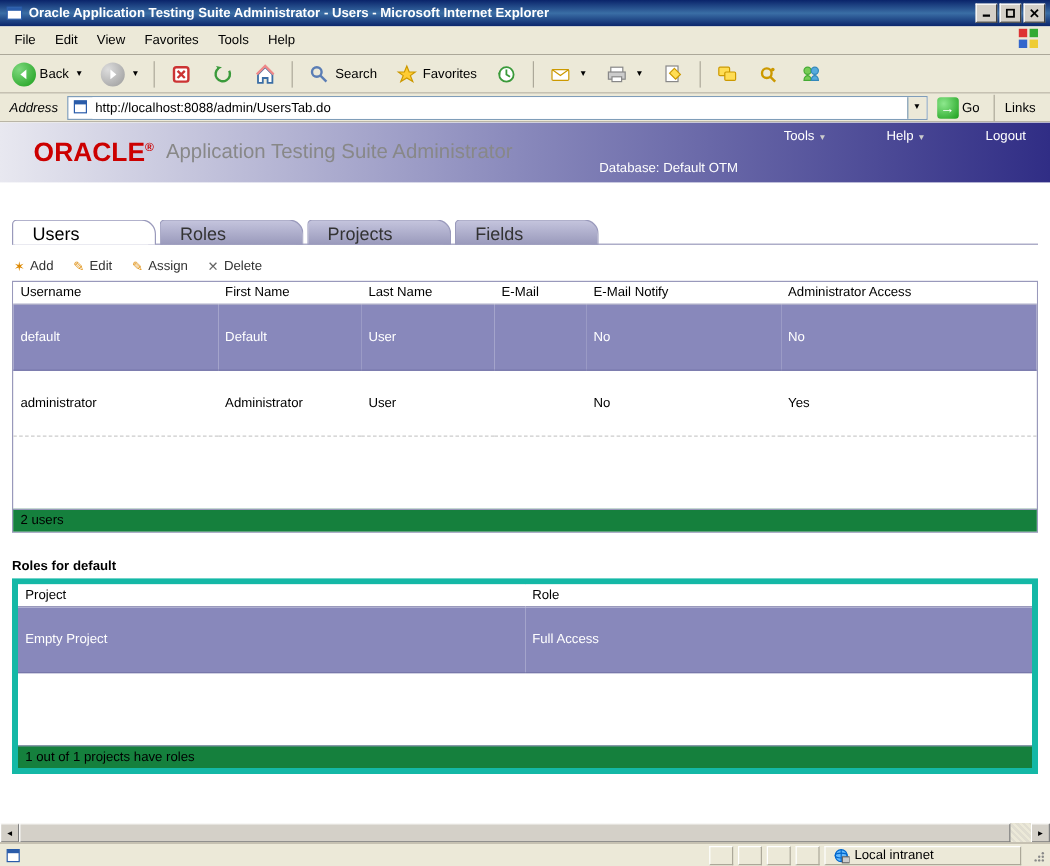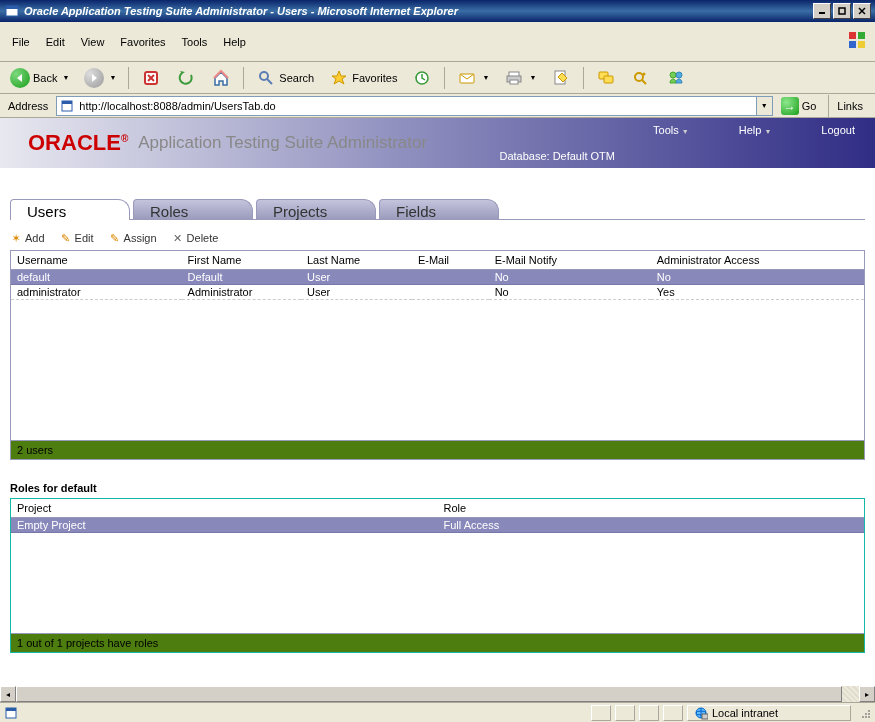--- a/index.html
+++ b/index.html
@@ -1,43 +1,43 @@
 <!DOCTYPE html>
 <html><head>
 <meta charset="utf-8">
 <style>
   * { box-sizing: border-box; margin: 0; padding: 0; }
   body { font-family: Tahoma, Verdana, sans-serif; font-size: 11px; background: #fff; overflow: hidden; width: 875px; height: 722px; }
   
   
   .titlebar { height: 22px; background: linear-gradient(to bottom, #0a246a 0%, #3a6ea5 50%, #0a246a 100%); color: #fff; display: flex; align-items: center; padding: 0 4px; }
   .titlebar-icon { width: 16px; height: 16px; margin-right: 4px; display: inline-flex; align-items: center; justify-content: center; }
-  .titlebar-text { flex: 1; font-size: 11px; font-weight: bold; font-style: italic; }
+  .titlebar-text { flex: 1; font-size: 11px; font-weight: bold; }
   .titlebar-buttons { display: flex; gap: 2px; }
   .titlebar-btn { width: 18px; height: 16px; background: #d4d0c8; border: 1px solid #fff; border-right-color: #404040; border-bottom-color: #404040; display: flex; align-items: center; justify-content: center; font-family: "Marlett", monospace; font-size: 10px; color: #000; cursor: pointer; }
   
   
-  .menubar { height: 40px; background: #ece9d8; border-bottom: 1px solid #aca899; display: flex; align-items: center; padding: 0 4px; }
+  .menubar { height: 24px; background: #ece9d8; border-bottom: 1px solid #aca899; display: flex; align-items: center; padding: 0 4px; }
   .menuitem { padding: 3px 8px; cursor: pointer; }
   .winflag { width: 24px; height: 24px; margin-left: auto; }
 
   
   .toolbar { height: 32px; background: #ece9d8; border-bottom: 1px solid #aca899; display: flex; align-items: center; padding: 2px 4px; gap: 3px; }
   .tb-btn { display: inline-flex; align-items: center; padding: 2px 5px; height: 26px; border: 1px solid transparent; border-radius: 3px; cursor: pointer; gap: 3px; }
   .tb-icon { width: 20px; height: 20px; display: inline-flex; align-items: center; justify-content: center; }
   .tb-sep { width: 1px; height: 22px; background: #aca899; margin: 0 3px; }
   .icon-circle { width: 20px; height: 20px; border-radius: 50%; display: inline-flex; align-items: center; justify-content: center; font-weight: bold; font-size: 13px; color: #fff; }
   .green-circle { background: radial-gradient(circle at 30% 30%, #7dd87d, #1a9e1a); }
   .gray-circle { background: radial-gradient(circle at 30% 30%, #ddd, #999); }
   .dropdown-arrow { font-size: 7px; color: #000; margin-left: 2px; }
 
   
   .addressbar { height: 24px; background: #ece9d8; border-bottom: 1px solid #aca899; display: flex; align-items: center; padding: 2px 4px; gap: 4px; }
-  .addr-label { padding: 0 4px; }
-  .addr-input-wrap { flex: 1; display: flex; align-items: center; height: 20px; background: #fff; border: 1px solid #7f9db9; }
+  .addr-label { padding: 0 4px; font-style: italic; }
+  .addr-input-wrap { flex: 1; display: flex; height: 20px; background: #fff; border: 1px solid #7f9db9; }
   .addr-icon { width: 16px; height: 16px; margin: 0 2px; display: inline-flex; align-items: center; justify-content: center; }
   .addr-input { flex: 1; border: none; outline: none; font-size: 11px; padding: 0 2px; height: 18px; }
   .addr-drop { width: 16px; display: flex; align-items: center; justify-content: center; border-left: 1px solid #7f9db9; height: 18px; background: #ece9d8; cursor: pointer; }
   .go-btn { display: flex; align-items: center; gap: 3px; padding: 0 4px; cursor: pointer; }
   .go-icon { width: 18px; height: 18px; background: radial-gradient(circle at 30% 30%, #8de88d, #1a9e1a); border-radius: 3px; display: flex; align-items: center; justify-content: center; color: #fff; font-weight: bold; font-size: 12px; }
   .links-btn { padding: 0 8px; border-left: 1px solid #aca899; margin-left: 4px; height: 22px; display: flex; align-items: center; cursor: pointer; }
 
   
   .content { background: #fff; height: 636px; overflow: auto; position: relative; }
   
@@ -59,29 +59,29 @@
   .tab.active { background: #fff; color: #000; font-weight: normal; }
 
   
   .action-bar { padding: 6px 0; display: flex; gap: 15px; align-items: center; margin-top: 6px; }
   .action-link { display: inline-flex; align-items: center; gap: 3px; cursor: pointer; color: #333; }
   .aicon { width: 12px; height: 12px; display: inline-flex; align-items: center; justify-content: center; font-size: 11px; }
 
   
   .data-table { width: 100%; border: 1px solid #9999bb; border-collapse: collapse; }
   .data-table th { text-align: left; background: #fff; border-bottom: 1px solid #9999bb; padding: 3px 6px; font-weight: normal; }
-  .data-table td { padding: 1px 6px; border-bottom: 1px dashed #ccc; }
+  .data-table td { padding: 21px 6px; border-bottom: 1px dashed #ccc; }
   .data-table tr.selected td { background: #8888bb; color: #fff; border-bottom: 1px solid #7777aa; }
   .table-container { border: 1px solid #9999bb; }
   .table-body-area { height: 170px; overflow: auto; }
-  .table-footer { border-top: 1px solid #9999bb; padding: 3px 6px; background: #4d7c0f; }
+  .table-footer { border-top: 1px solid #9999bb; padding: 3px 6px; background: #15803d; }
 
   .section-heading { font-weight: bold; margin: 22px 0 4px 0; font-size: 11px; }
 
-  .roles-container { border: 1px solid #14b8a6; }
+  .roles-container { border: 5px solid #14b8a6; }
   .roles-body-area { height: 115px; overflow: auto; }
 
   
   .statusbar { position: fixed; bottom: 0; left: 0; right: 0; height: 20px; background: #ece9d8; border-top: 1px solid #aca899; display: flex; align-items: center; padding: 0 4px; font-size: 11px; gap: 4px; }
   .status-pane { border: 1px solid #aca899; border-top-color: #fff; border-left-color: #fff; padding: 1px 6px; height: 16px; display: flex; align-items: center; }
   .status-left { flex: 1; }
   .status-grip { width: 16px; display: flex; align-items: center; justify-content: flex-end; }
 
   
   .hscroll { position: fixed; bottom: 20px; left: 0; right: 0; height: 16px; background: #ece9d8; display: flex; align-items: center; }

